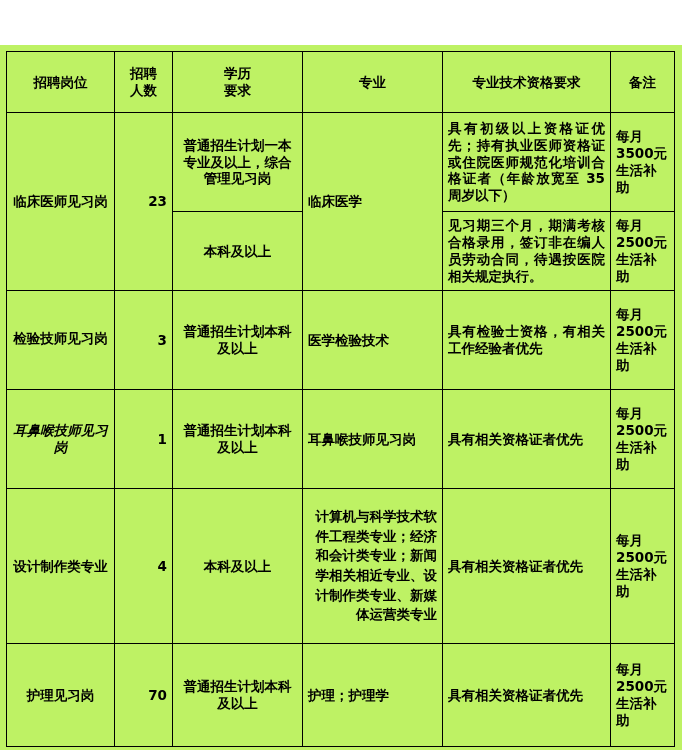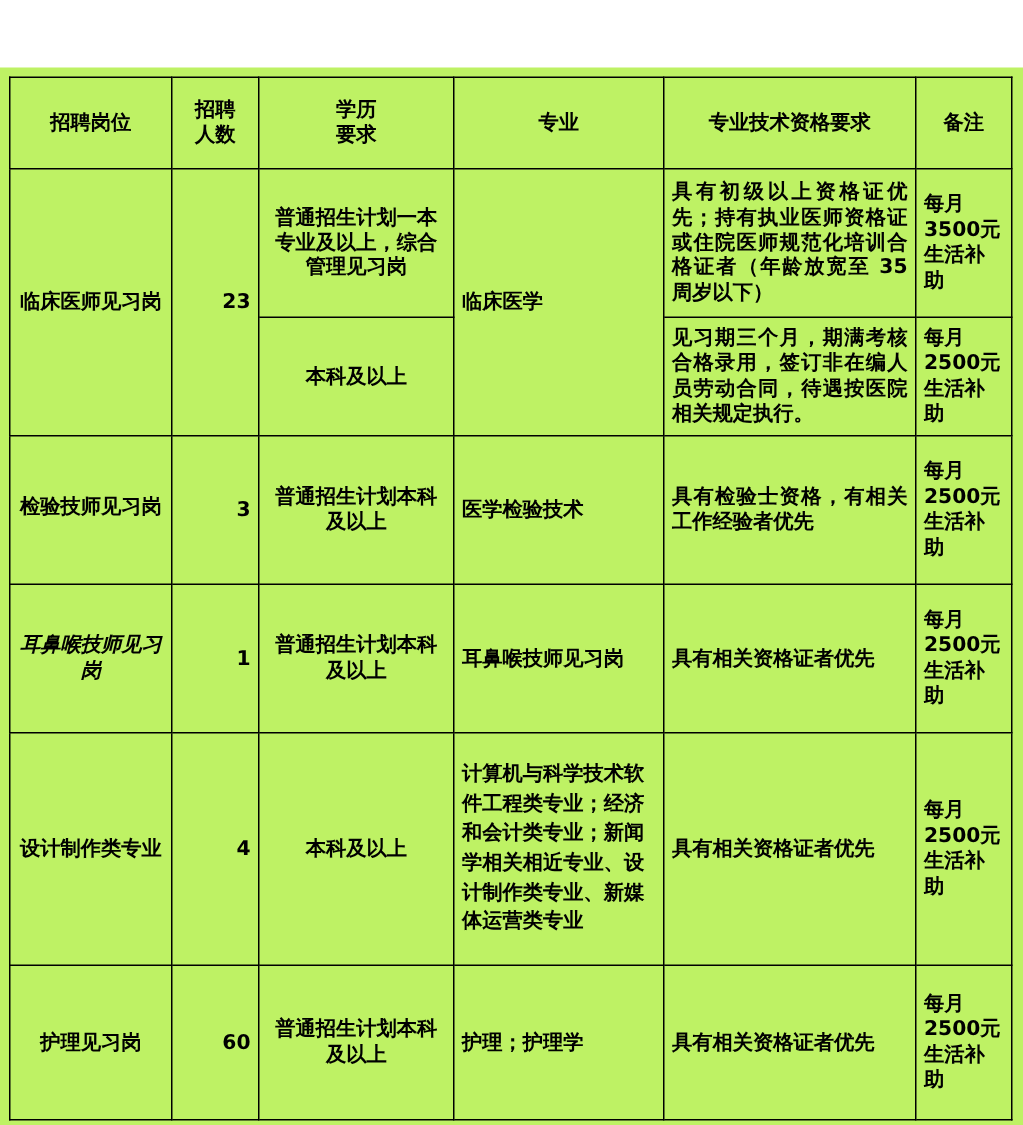--- a/index.html
+++ b/index.html
@@ -63,21 +63,21 @@
     font-size: 15px;
   }
   .cell-edu {
     text-align: center;
     line-height: 1.4;
   }
   .cell-major {
     line-height: 1.4;
   }
   .cell-major.tight {
-    text-align: left;
+    text-align: right;
     line-height: 1.45;
   }
   .cell-qual {
     text-align: justify;
     text-align-last: left;
     line-height: 1.45;
   }
   .cell-remark {
     text-align: left;
     line-height: 1.3;
@@ -172,21 +172,21 @@
         <td class="cell-post" style="height:148px;">设计制作类专业</td>
         <td class="cell-count">4</td>
         <td class="cell-edu">本科及以上</td>
         <td class="cell-major tight">计算机与科学技术软件工程类专业；经济和会计类专业；新闻学相关相近专业、设计制作类专业、新媒体运营类专业</td>
         <td class="cell-qual">具有相关资格证者优先</td>
         <td class="cell-remark">每月2500元生活补助</td>
       </tr>
 
       <tr>
         <td class="cell-post" style="height:96px;">护理见习岗</td>
-        <td class="cell-count">60</td>
+        <td class="cell-count">70</td>
         <td class="cell-edu">普通招生计划本科及以上</td>
         <td class="cell-major">护理；护理学</td>
         <td class="cell-qual">具有相关资格证者优先</td>
         <td class="cell-remark">每月2500元生活补助</td>
       </tr>
 
     </tbody>
   </table>
 
   <div class="bottom-marker">

